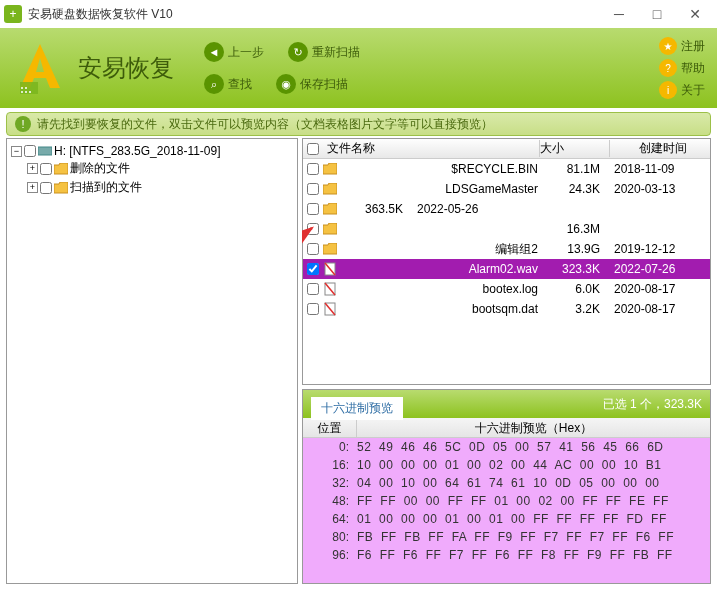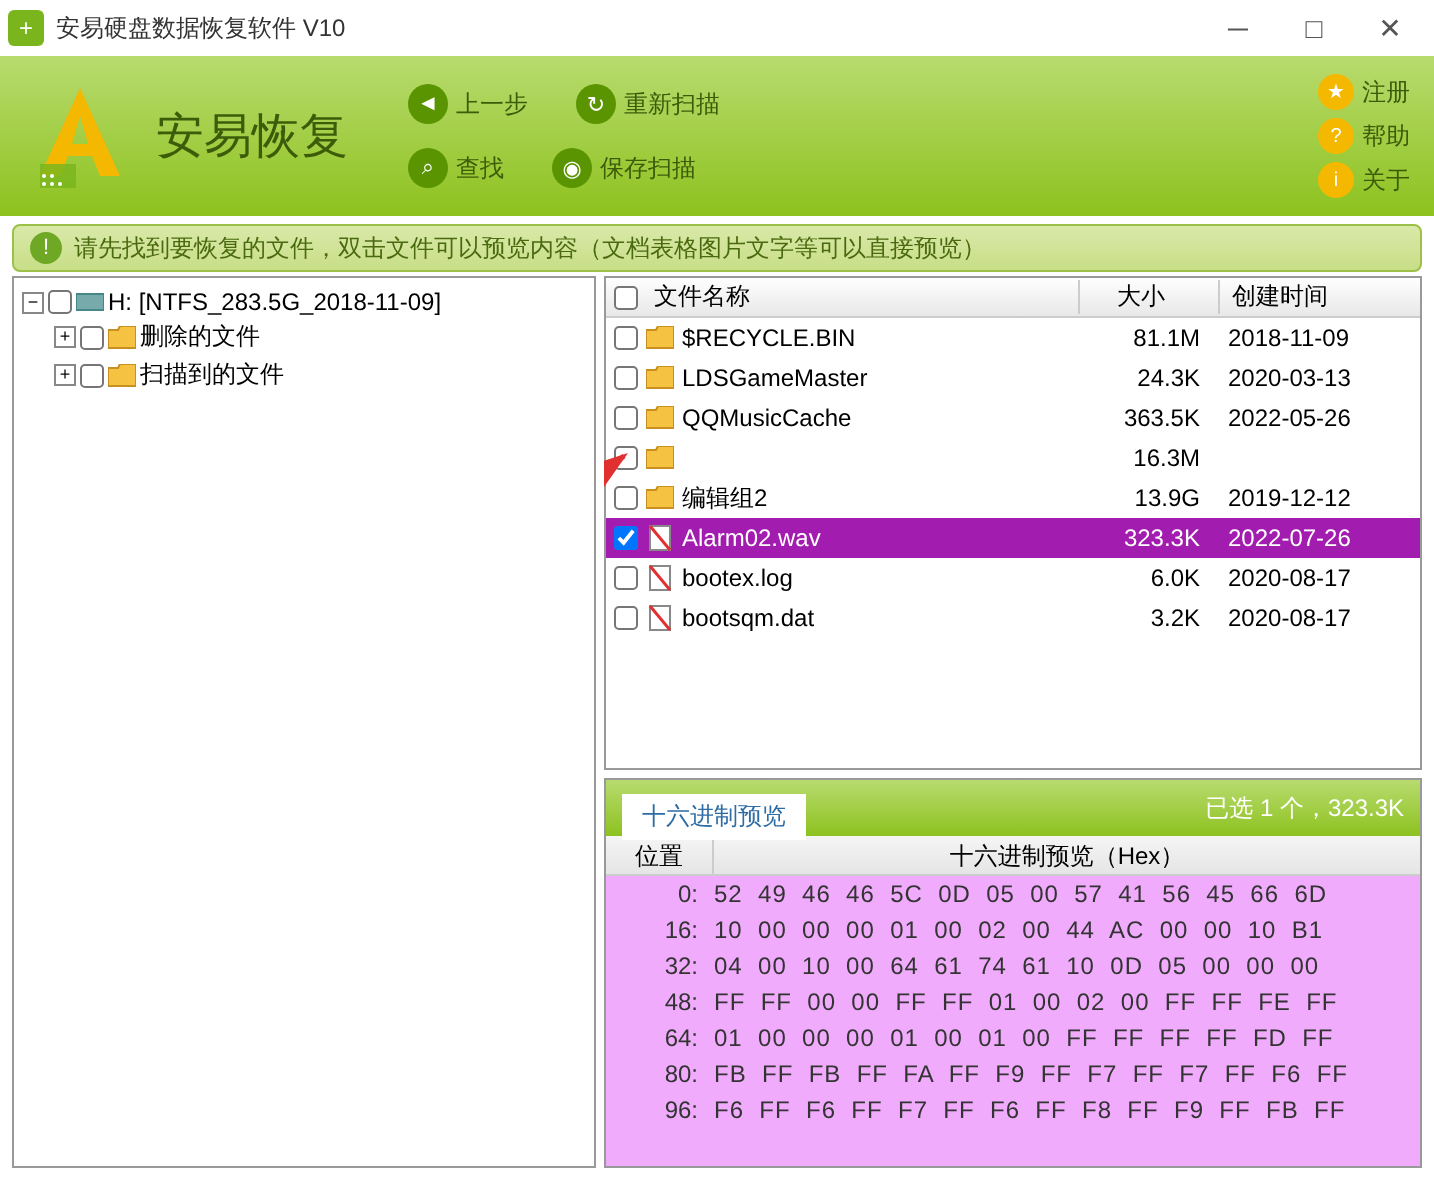--- a/index.html
+++ b/index.html
@@ -36,28 +36,28 @@
 .tree-toggle { width: 11px; height: 11px; border: 1px solid #888; display: flex; align-items: center; justify-content: center; font-size: 9px; line-height: 1; cursor: pointer; }
 .tree-indent { display: inline-block; }
 .chk { width: 12px; height: 12px; }
 .folder-icon { width: 14px; height: 12px; display: inline-flex; }
 .right-col { flex: 1; display: flex; flex-direction: column; gap: 4px; overflow: hidden; position: relative; }
 .arrow-overlay { position: absolute; left: -70px; top: 80px; pointer-events: none; z-index: 10; }
 .file-panel { border: 1px solid #999; background: #fff; height: 247px; display: flex; flex-direction: column; }
 .file-head { height: 20px; background: linear-gradient(#fefefe,#e8e8e8); border-bottom: 1px solid #ccc; display: flex; font-size: 12px; align-items: center; }
 .fh-chk { width: 20px; display: flex; justify-content: center; }
 .fh-name { flex: 1; padding-left: 4px; border-right: 1px solid #ccc; }
-.fh-size { width: 70px; text-align: center; padding-right: 8px; border-right: 1px solid #ccc; }
-.fh-time { width: 100px; padding-left: 6px; }
+.fh-size { width: 70px; text-align: left; padding-right: 8px; border-right: 1px solid #ccc; }
+.fh-time { width: 100px; padding-left: 6px; text-align: center; }
 .file-list { flex: 1; overflow-y: auto; overflow-x: hidden; }
 .file-row { height: 20px; display: flex; align-items: center; font-size: 12px; padding-right: 2px; }
 .file-row.selected { background: #a21caf; color: #fff; }
 .fr-chk { width: 20px; display: flex; justify-content: center; }
 .fr-icon { width: 16px; margin-right: 2px; display: inline-flex; }
-.fr-name { flex: 1; white-space: nowrap; overflow: hidden; }
+.fr-name { flex: 1; white-space: nowrap; overflow: hidden; text-align: right; }
 .fr-size { width: 70px; text-align: right; padding-right: 8px; }
 .fr-time { width: 100px; padding-left: 6px; white-space: nowrap; overflow: hidden; }
 .hex-panel { border: 1px solid #999; background: #f0abfc; flex: 1; display: flex; flex-direction: column; overflow: hidden; }
 .hex-head { height: 28px; background: linear-gradient(#b8db6f,#8dc21f); display: flex; align-items: center; padding: 0 8px; }
 .hex-tab { background: #fff; padding: 3px 10px; font-size: 12px; color: #2e6da4; position: relative; top: 4px; }
 .hex-status { margin-left: auto; font-size: 12px; color: #fff; }
 .hex-grid { flex: 1; overflow: auto; font-family: Consolas, monospace; font-size: 12px; }
 .hex-th { background: linear-gradient(#f5f5f5,#e5e5e5); height: 20px; display: flex; border-bottom: 1px solid #ccc; }
 .hex-pos-h { width: 54px; text-align: center; border-right: 1px solid #ccc; line-height: 20px; }
 .hex-data-h { flex: 1; text-align: center; line-height: 20px; }
@@ -222,21 +222,20 @@
             </div>
             <div class="file-row">
               <div class="fr-chk">
                 <input type="checkbox" class="chk" style="">
               </div>
               <span class="fr-icon">
                 <svg width="14" height="12">
                   <path d="M0 2 L5 2 L6 0 L14 0 L14 11 L0 11 Z" fill="#f5c242" stroke="#c89020"></path>
                 </svg>
               </span>
-              <span class="fr-name">QQMusicCache</span>
               <span class="fr-size">363.5K</span>
               <span class="fr-time">2022-05-26</span>
             </div>
             <div class="file-row">
               <div class="fr-chk">
                 <input type="checkbox" class="chk" style="">
               </div>
               <span class="fr-icon">
                 <svg width="14" height="12">
                   <path d="M0 2 L5 2 L6 0 L14 0 L14 11 L0 11 Z" fill="#f5c242" stroke="#c89020"></path>

